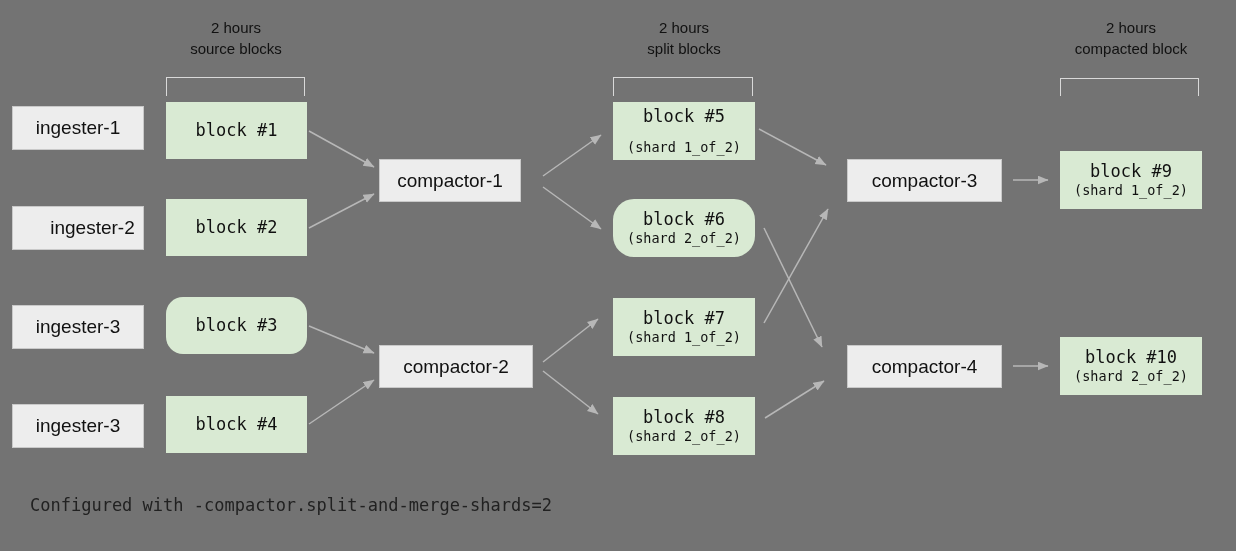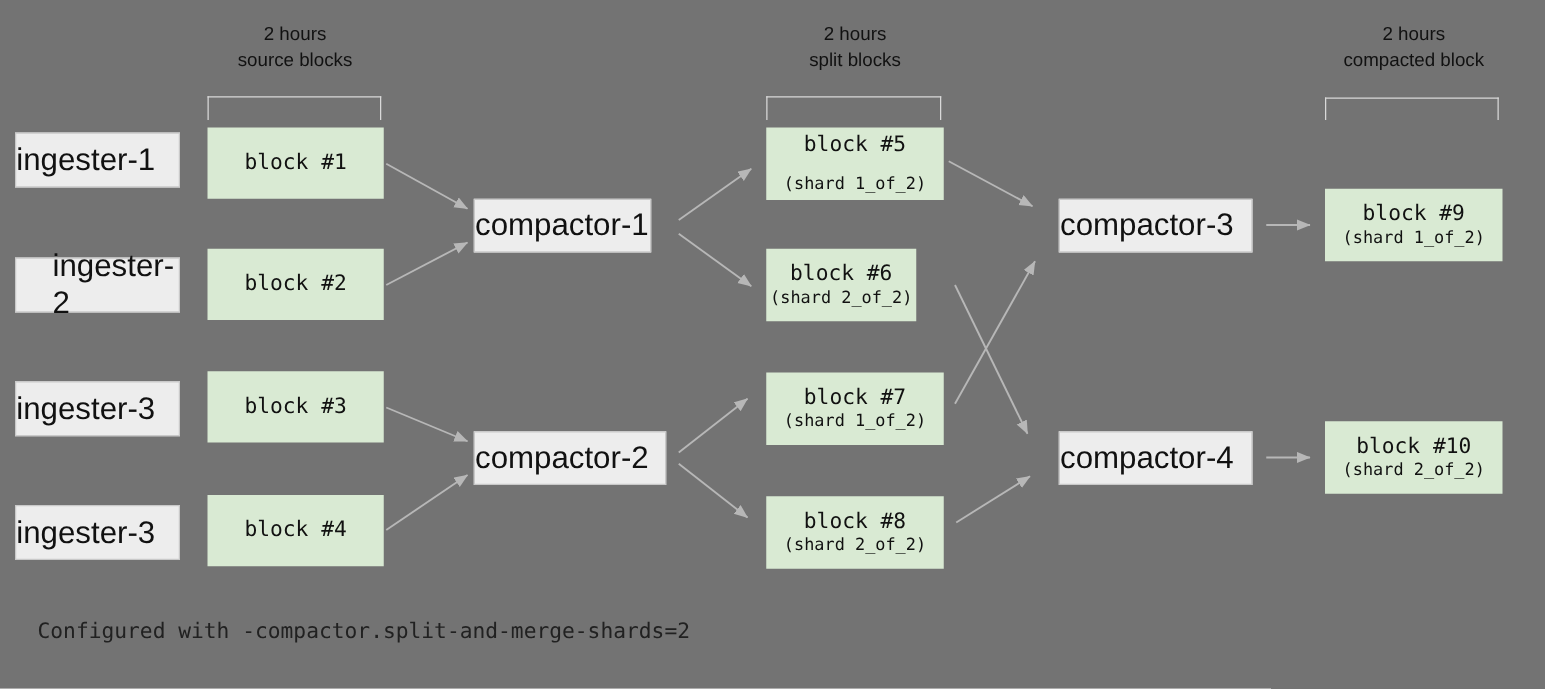--- a/index.html
+++ b/index.html
@@ -19,22 +19,22 @@
     color:var(--text);
     overflow:hidden;
   }
   .abs{position:absolute;box-sizing:border-box;}
   svg.wires{position:absolute;left:0;top:0;width:1236px;height:551px;pointer-events:none;}
   .arrow-line{stroke:var(--arrow);stroke-width:1.5;fill:none;}
   .arrow-head{fill:var(--arrow);}
   .node{
     background:var(--node-fill);
     border:1px solid var(--node-border);
-    display:flex;align-items:center;justify-content:flex-start;
-    font-size:25px;color:var(--text);
+    display:flex;align-items:center;justify-content:center;
+    font-size:19px;color:var(--text);
   }
   .block{
     background:var(--block-fill);
     display:flex;flex-direction:column;align-items:center;justify-content:center;
     font-family:"DejaVu Sans Mono","Liberation Mono",monospace;
     color:var(--text);
   }
   .block .blabel{font-size:17px;line-height:21px;}
   .block .bshard{font-size:13.5px;line-height:17px;}
   .colhead{
@@ -107,39 +107,39 @@
   <div class="abs node" style="left:12px;top:404px;width:132px;height:44px;">
     <span>ingester-3</span>
   </div>
 
   <div class="abs block" style="left:166px;top:102px;width:141px;height:57px;">
     <span class="blabel">block #1</span>
   </div>
   <div class="abs block" style="left:166px;top:199px;width:141px;height:57px;">
     <span class="blabel">block #2</span>
   </div>
-  <div class="abs block" style="left:166px;top:297px;width:141px;height:57px;">
+  <div class="abs block" style="left:166px;top:297px;width:141px;height:57px;border-radius:17px;">
     <span class="blabel">block #3</span>
   </div>
   <div class="abs block" style="left:166px;top:396px;width:141px;height:57px;">
     <span class="blabel">block #4</span>
   </div>
 
   <div class="abs node" style="left:379px;top:159px;width:142px;height:43px;">
     <span>compactor-1</span>
   </div>
   <div class="abs node" style="left:379px;top:345px;width:154px;height:43px;">
     <span>compactor-2</span>
   </div>
 
   <div class="abs block" style="left:613px;top:102px;width:142px;height:58px;gap:12px;">
     <span class="blabel">block #5</span>
     <span class="bshard">(shard 1_of_2)</span>
   </div>
-  <div class="abs block" style="left:613px;top:199px;width:120px;height:58px;">
+  <div class="abs block" style="left:613px;top:199px;width:142px;height:58px;border-radius:21px;">
     <span class="blabel">block #6</span>
     <span class="bshard">(shard 2_of_2)</span>
   </div>
   <div class="abs block" style="left:613px;top:298px;width:142px;height:58px;">
     <span class="blabel">block #7</span>
     <span class="bshard">(shard 1_of_2)</span>
   </div>
   <div class="abs block" style="left:613px;top:397px;width:142px;height:58px;">
     <span class="blabel">block #8</span>
     <span class="bshard">(shard 2_of_2)</span>

